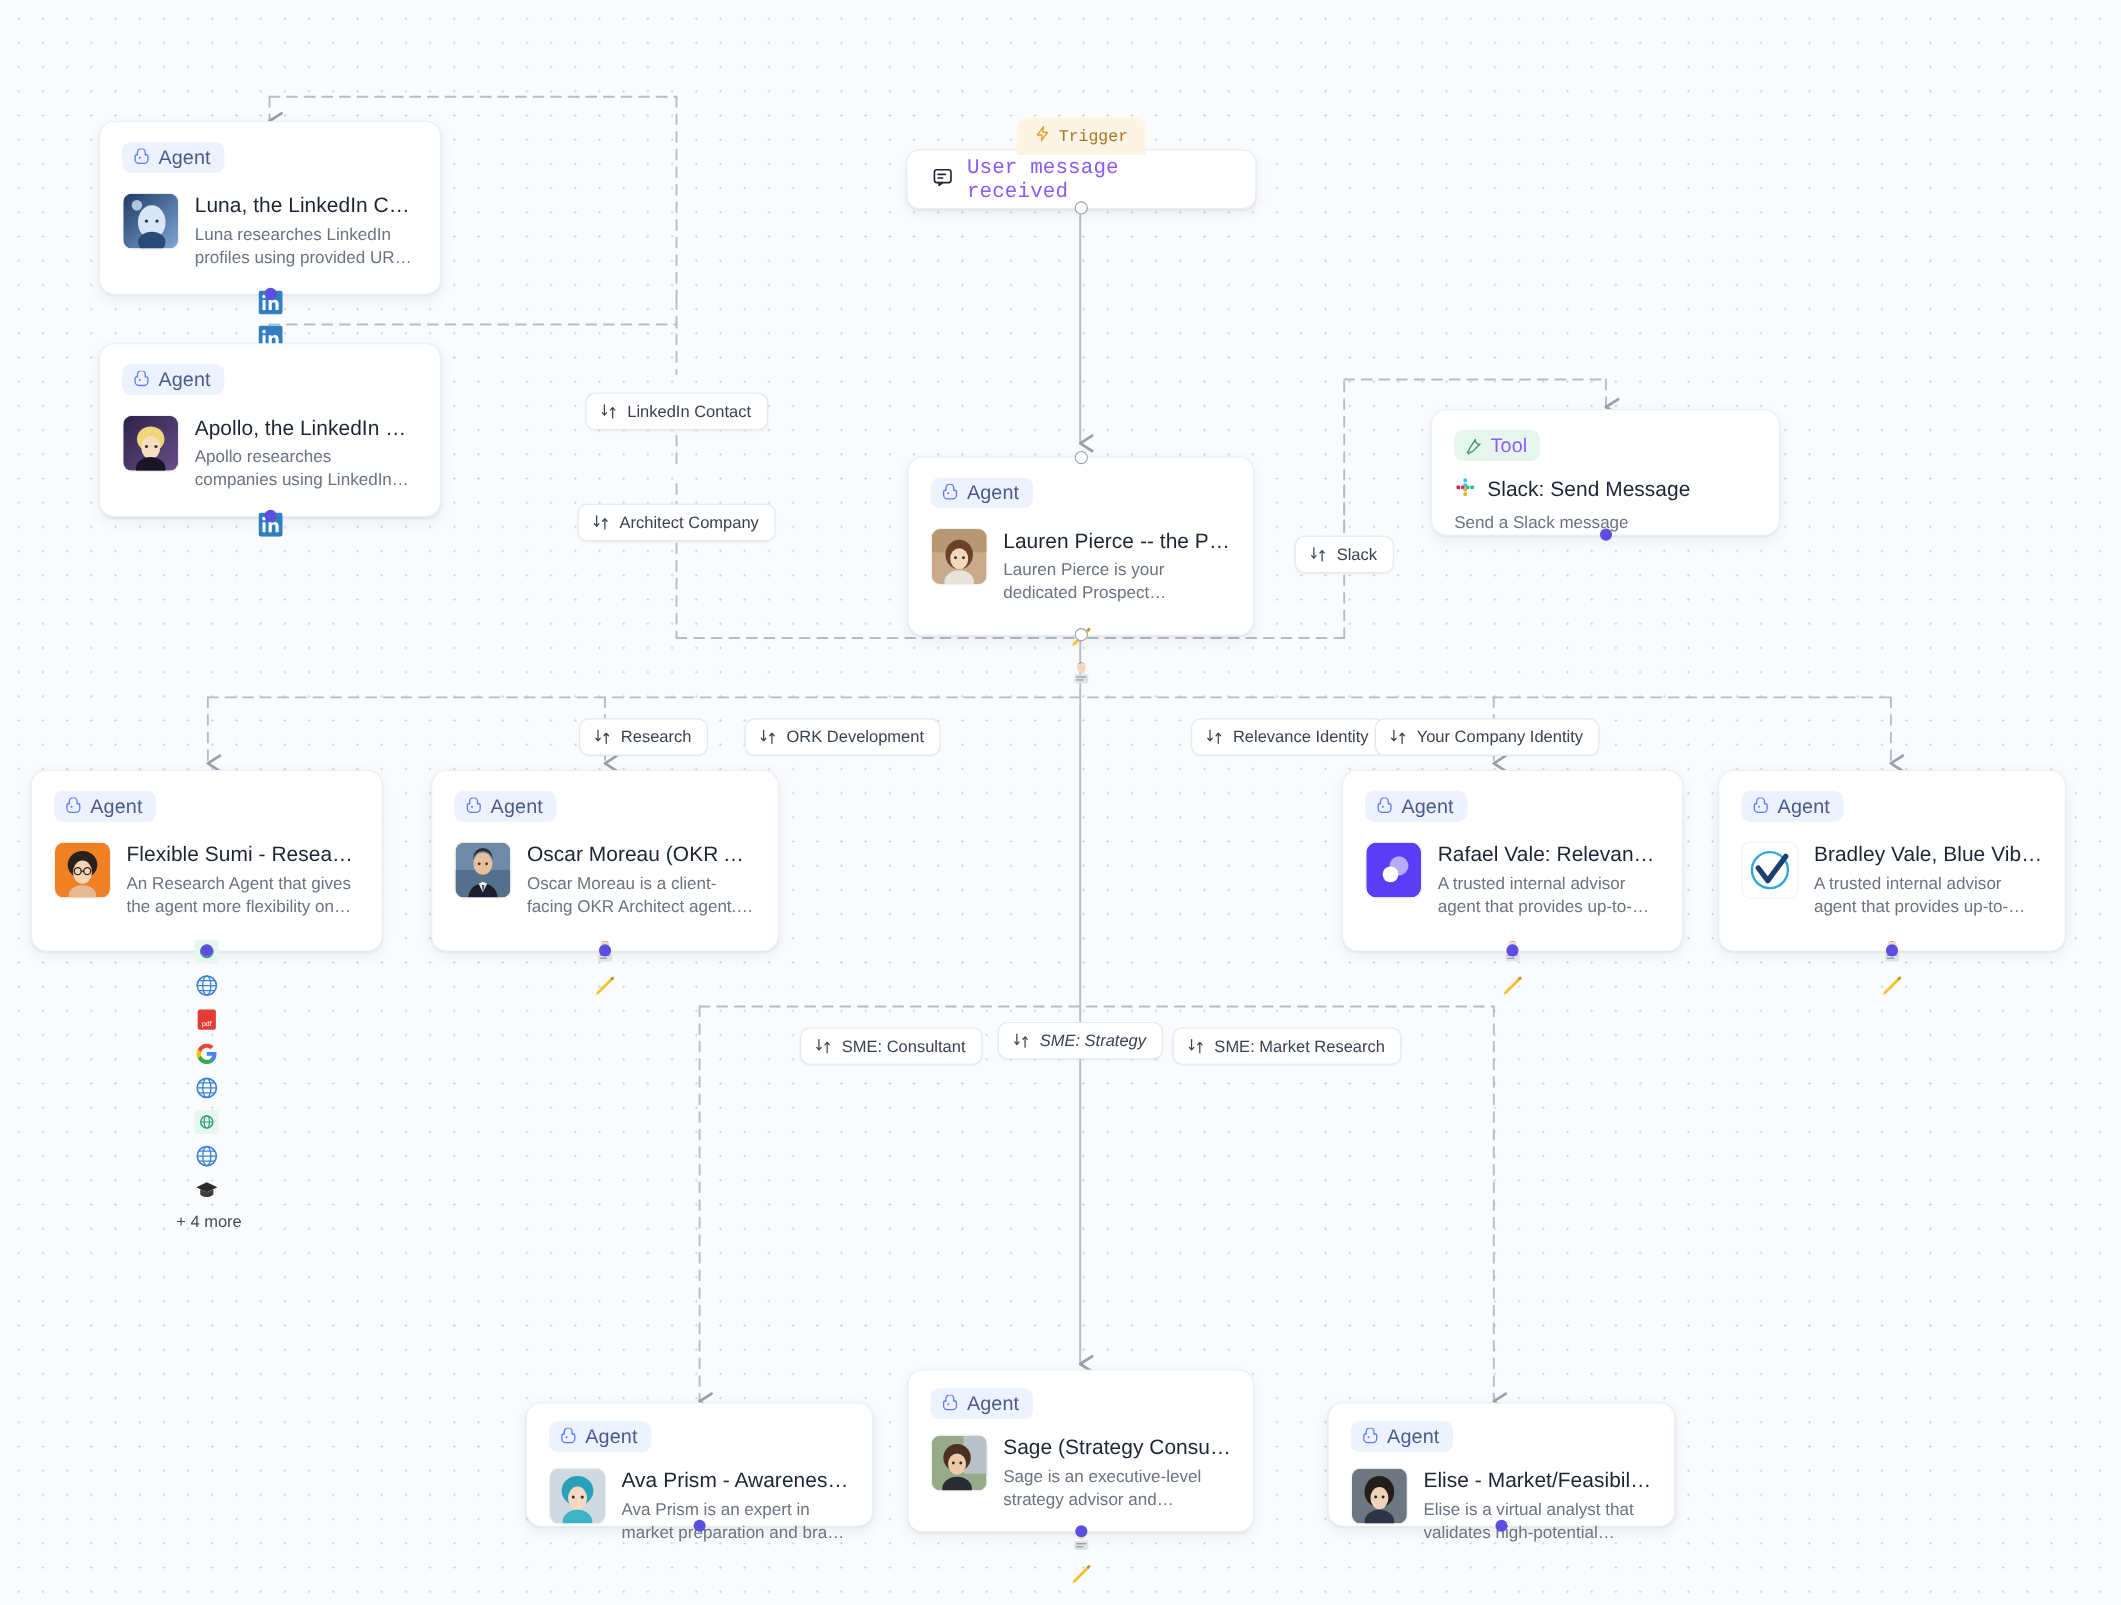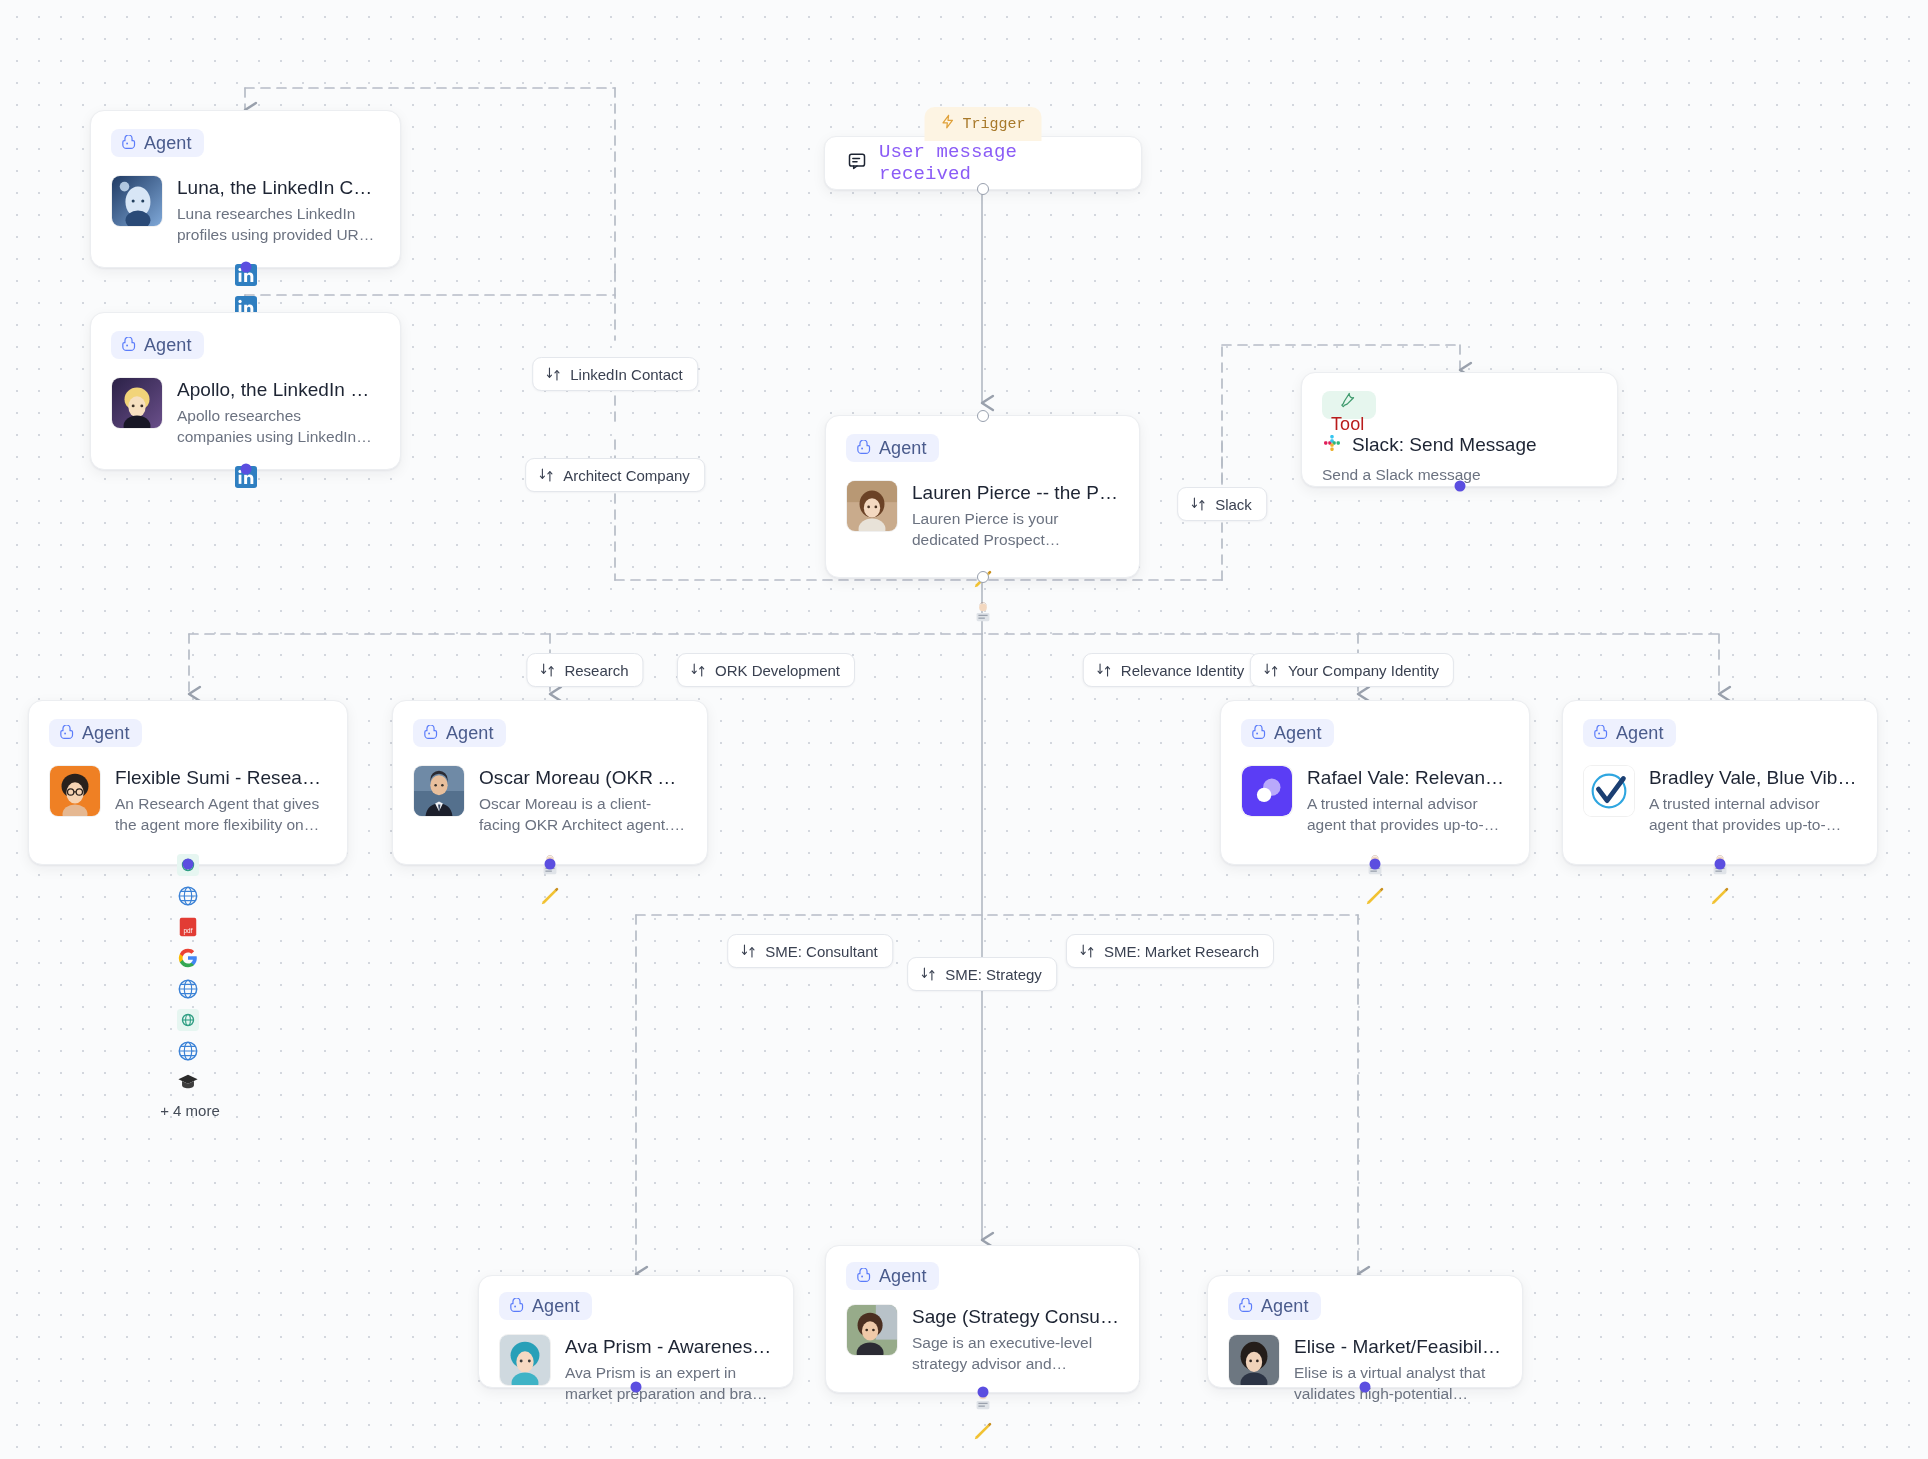--- a/index.html
+++ b/index.html
@@ -30,21 +30,21 @@
   .node-pad { padding: 18px 20px 20px 20px; }
 
   .chip {
     display: inline-flex; align-items: center; gap: 7px;
     height: 28px; padding: 0 12px 0 9px;
     border-radius: 8px;
     font-size: 18px; line-height: 1;
     letter-spacing: .1px;
   }
   .chip.agent { background: #eef1fe; color: #4a5b8c; }
-  .chip.tool  { background: #e6f6ee; color: #b91c1c; flex-direction: column; }
+  .chip.tool  { background: #e6f6ee; color: #8b5cf6; }
   .chip svg { display:block; }
 
   .trigger-tab {
     position: absolute;
     top: -30px; left: 50%; transform: translateX(-50%);
     background: #fdf4e3;
     color: #a8792a;
     border-radius: 10px 10px 0 0;
     height: 34px; padding: 0 16px;
     display: flex; align-items: center; gap: 7px;
@@ -766,21 +766,21 @@
       <svg width="18" height="18" viewBox="0 0 24 24" fill="none" stroke="#3a4151" stroke-width="1.5" stroke-linecap="round" stroke-linejoin="round">
           <path d="M7 4v12"></path>
           <path d="M4.3 13.5 7 16.5 9.7 13.5"></path>
           <path d="M17 20V8"></path>
           <path d="M14.3 10.5 17 7.5 19.7 10.5"></path>
         </svg>
     </span>
     <span>SME: Consultant</span>
   </div>
 
-  <div class="elabel" style="left:982px; top:938px;">
+  <div class="elabel" style="left:982px; top:910px;font-style:italic;">
     <span>
       <svg width="18" height="18" viewBox="0 0 24 24" fill="none" stroke="#3a4151" stroke-width="1.5" stroke-linecap="round" stroke-linejoin="round">
           <path d="M7 4v12"></path>
           <path d="M4.3 13.5 7 16.5 9.7 13.5"></path>
           <path d="M17 20V8"></path>
           <path d="M14.3 10.5 17 7.5 19.7 10.5"></path>
         </svg>
     </span>
     <span>SME: Strategy</span>
   </div>

